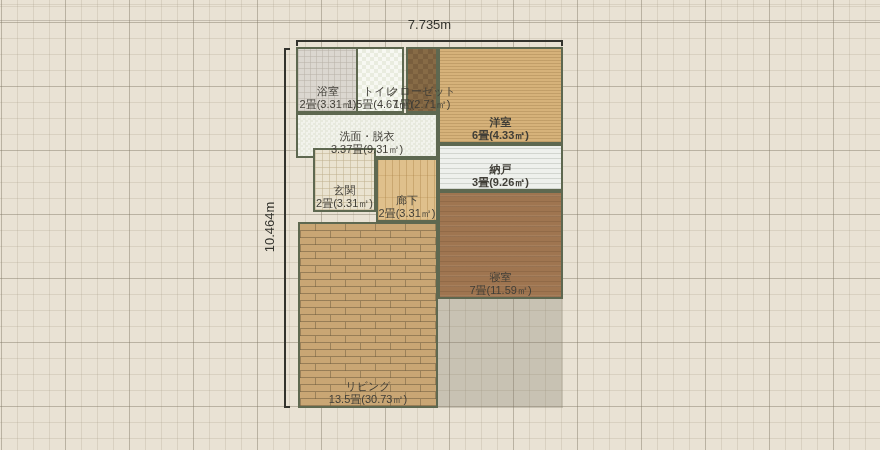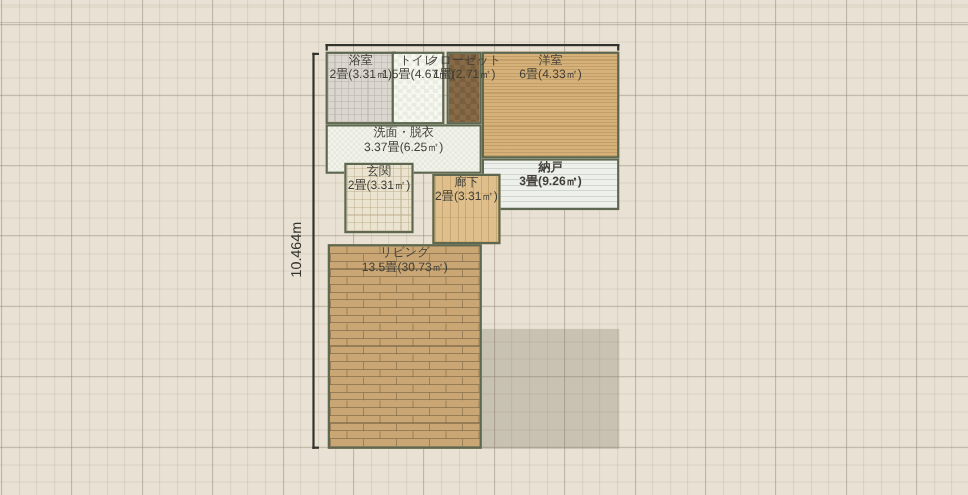--- a/index.html
+++ b/index.html
@@ -10,42 +10,42 @@
     background-image:
       repeating-linear-gradient(90deg, rgba(120,112,96,.32) 0 1px, transparent 1px 64px),
       repeating-linear-gradient(0deg,  rgba(120,112,96,.32) 0 1px, transparent 1px 64px),
       repeating-linear-gradient(90deg, rgba(160,150,128,.22) 0 1px, transparent 1px 16px),
       repeating-linear-gradient(0deg,  rgba(160,150,128,.22) 0 1px, transparent 1px 16px);
     background-position:1px 21px,1px 21px,1px 5px,1px 5px;
   }
   .room{position:absolute;box-sizing:border-box;border:2px solid #5e6850;}
   .roomlabel{
     position:absolute;inset:0;display:flex;flex-direction:column;
-    align-items:center;justify-content:flex-start;z-index:10;
+    align-items:center;justify-content:flex-end;z-index:10;
     font-size:11px;line-height:13px;color:#403e37;white-space:nowrap;
     pointer-events:none;text-align:center;
   }
   
   .t-bath{background-color:#dbd7d0;background-image:
     repeating-linear-gradient(0deg, rgba(186,180,170,.55) 0 1px, transparent 1px 6px),
     repeating-linear-gradient(90deg, rgba(186,180,170,.55) 0 1px, transparent 1px 6px);}
   .t-toilet{background:repeating-conic-gradient(#e9ecdf 0% 25%, #f7f8f2 0% 50%);background-size:8px 8px;}
   .t-closet{background:repeating-conic-gradient(#876b46 0% 25%, #7a5f3e 0% 50%);background-size:10px 10px;}
   .t-western{background-color:#d6b27a;background-image:
     repeating-linear-gradient(0deg, rgba(146,112,62,.30) 0 1px, transparent 1px 3px);}
   .t-wash{background-color:#f2f3ec;background-image:
     repeating-conic-gradient(#e7e9dd 0% 25%, #f2f3ec 0% 50%);background-size:5px 5px;}
   .t-storage{background-color:#eef0ec;background-image:
     repeating-linear-gradient(0deg, rgba(175,180,172,.45) 0 1px, transparent 1px 5px); font-weight: bold;}
   .t-entrance{background-color:#eae3d0;background-image:
     repeating-linear-gradient(0deg, rgba(190,175,140,.5) 0 1px, transparent 1px 7px),
     repeating-linear-gradient(90deg, rgba(190,175,140,.5) 0 1px, transparent 1px 7px);}
   .t-hallway{background-color:#dfc08c;background-image:
     repeating-linear-gradient(90deg, rgba(170,130,70,.40) 0 1px, transparent 1px 7px),
-    repeating-linear-gradient(0deg, rgba(170,130,70,.25) 0 1px, transparent 1px 22px); margin-left: 17px;}
+    repeating-linear-gradient(0deg, rgba(170,130,70,.25) 0 1px, transparent 1px 22px);}
   .t-bedroom{background-color:#9f7550;background-image:
     repeating-linear-gradient(0deg, rgba(60,40,20,.14) 0 1px, transparent 1px 5px),
     repeating-linear-gradient(0deg, rgba(255,255,255,.07) 0 2px, transparent 2px 10px);}
   .t-living{background-color:#c9a674;background-image:
     repeating-linear-gradient(0deg, rgba(110,92,62,.55) 0 1px, transparent 1px 7px),
     conic-gradient(from 180deg at 1px 7px, rgba(110,92,62,.5) 0 90deg, transparent 0),
     conic-gradient(from 180deg at 1px 7px, rgba(110,92,62,.5) 0 90deg, transparent 0);
     background-size:auto,30px 14px,30px 14px;
     background-position:0 0,0 0,15px 7px;}
   .grayzone{position:absolute;background:rgba(125,119,102,.30);}
@@ -58,20 +58,21 @@
     border-left:2px solid #33332d;border-top:2px solid #33332d;border-bottom:2px solid #33332d;box-sizing:border-box;}
   .dim-v-label{position:absolute;left:269px;top:227px;transform:translate(-50%,-50%) rotate(-90deg);
     transform-origin:center;font-size:13px;color:#33332d;white-space:nowrap;}
 </style>
 </head>
 <body>
 
 <div class="canvas">
 
   <div class="dim-h-line"></div>
+  <div class="dim-h-label">7.735m</div>
   <div class="dim-v-line"></div>
   <div class="dim-v-label">10.464m</div>
 
   <div class="grayzone" style="left:438px;top:299px;width:125px;height:109px;"></div>
 
   <div class="room t-bath" style="left:296px;top:47px;width:64px;height:66px;">
     <div class="roomlabel">
       <span>浴室</span>
       <span>2畳(3.31㎡)</span>
     </div>
@@ -84,31 +85,31 @@
     </div>
   </div>
 
   <div class="room t-closet" style="left:406px;top:47px;width:32px;height:66px;">
     <div class="roomlabel">
       <span>クローゼット</span>
       <span>1畳(2.71㎡)</span>
     </div>
   </div>
 
-  <div class="room t-western" style="left:438px;top:47px;width:125px;height:97px;">
+  <div class="room t-western" style="left:438px;top:47px;width:125px;height:97px;font-weight:bold;">
     <div class="roomlabel">
       <span>洋室</span>
       <span>6畳(4.33㎡)</span>
     </div>
   </div>
 
   <div class="room t-wash" style="left:296px;top:113px;width:142px;height:45px;">
     <div class="roomlabel">
       <span>洗面・脱衣</span>
-      <span>3.37畳(6.25㎡)</span>
+      <span>3.37畳(9.31㎡)</span>
     </div>
   </div>
 
   <div class="room t-storage" style="left:438px;top:144px;width:125px;height:47px;">
     <div class="roomlabel">
       <span>納戸</span>
       <span>3畳(9.26㎡)</span>
     </div>
   </div>
 
@@ -119,20 +120,26 @@
     </div>
   </div>
 
   <div class="room t-hallway" style="left:376px;top:158px;width:62px;height:64px;">
     <div class="roomlabel">
       <span>廊下</span>
       <span>2畳(3.31㎡)</span>
     </div>
   </div>
 
+  <div class="room t-bedroom" style="left:438px;top:191px;width:125px;height:108px;">
+    <div class="roomlabel">
+      <span>寝室</span>
+      <span>7畳(11.59㎡)</span>
+    </div>
+  </div>
 
   <div class="room t-living" style="left:298px;top:222px;width:140px;height:186px;text-decoration:underline;">
     <div class="roomlabel">
       <span>リビング</span>
       <span>13.5畳(30.73㎡)</span>
     </div>
   </div>
 
 </div>
 

